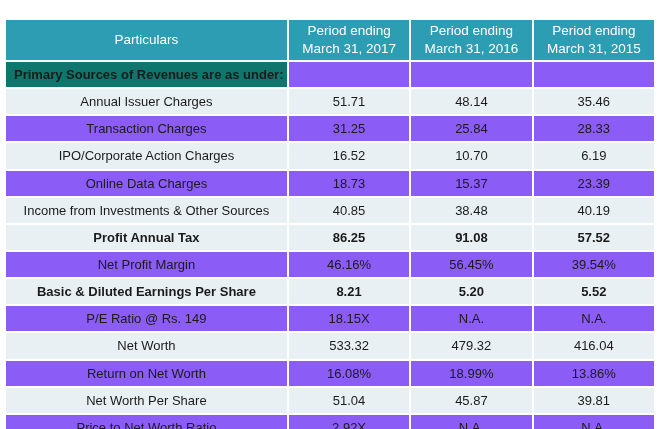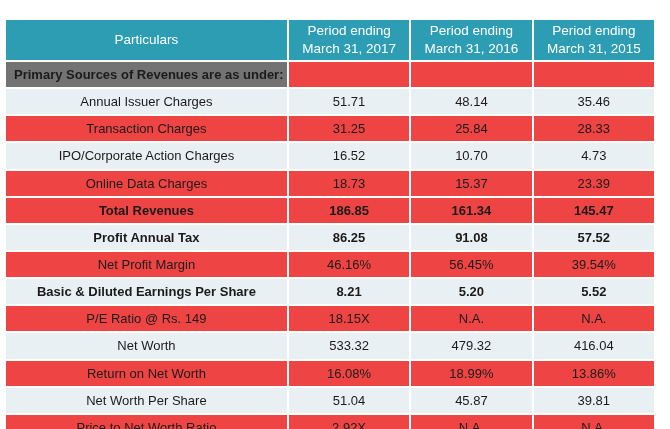--- a/index.html
+++ b/index.html
@@ -36,25 +36,25 @@
   }
   th .hline { display: block; text-align: center; }
   td {
     font-size: 13px;
     text-align: center;
     vertical-align: middle;
     padding: 1px 4px;
     white-space: nowrap;
     overflow: hidden;
   }
-  tr.band-dark td { background: #ef4444; }
+  tr.band-dark td { background: #8b5cf6; }
   tr.band-light td { background: #E9F0F3; margin-top: 32px; }
   tr.bold td { font-weight: 700; }
   td.left { text-align: left; padding-left: 8px; }
-  tr.band-dark td.white-bg { background: #737373; }
+  tr.band-dark td.white-bg { background: #0f766e; }
 </style>
 </head>
 <body>
 
 <div class="page">
   <table class="fin-table">
     <colgroup>
       <col class="c-label">
       <col class="c-val">
       <col class="c-val">
@@ -95,33 +95,33 @@
         <tr class="band-dark">
           <td class="">Transaction Charges</td>
           <td>31.25</td>
           <td>25.84</td>
           <td>28.33</td>
         </tr>
         <tr class="band-light">
           <td class="">IPO/Corporate Action Charges</td>
           <td>16.52</td>
           <td>10.70</td>
-          <td>4.73</td>
+          <td>6.19</td>
         </tr>
         <tr class="band-dark">
           <td class="">Online Data Charges</td>
           <td>18.73</td>
           <td>15.37</td>
           <td>23.39</td>
         </tr>
-        <tr class="band-dark bold">
-          <td class="">Total Revenues</td>
-          <td>186.85</td>
-          <td>161.34</td>
-          <td>145.47</td>
+        <tr class="band-light">
+          <td class="">Income from Investments &amp; Other Sources</td>
+          <td>40.85</td>
+          <td>38.48</td>
+          <td>40.19</td>
         </tr>
         <tr class="band-light bold">
           <td class="">Profit Annual Tax</td>
           <td>86.25</td>
           <td>91.08</td>
           <td>57.52</td>
         </tr>
         <tr class="band-dark">
           <td class="">Net Profit Margin</td>
           <td>46.16%</td>

